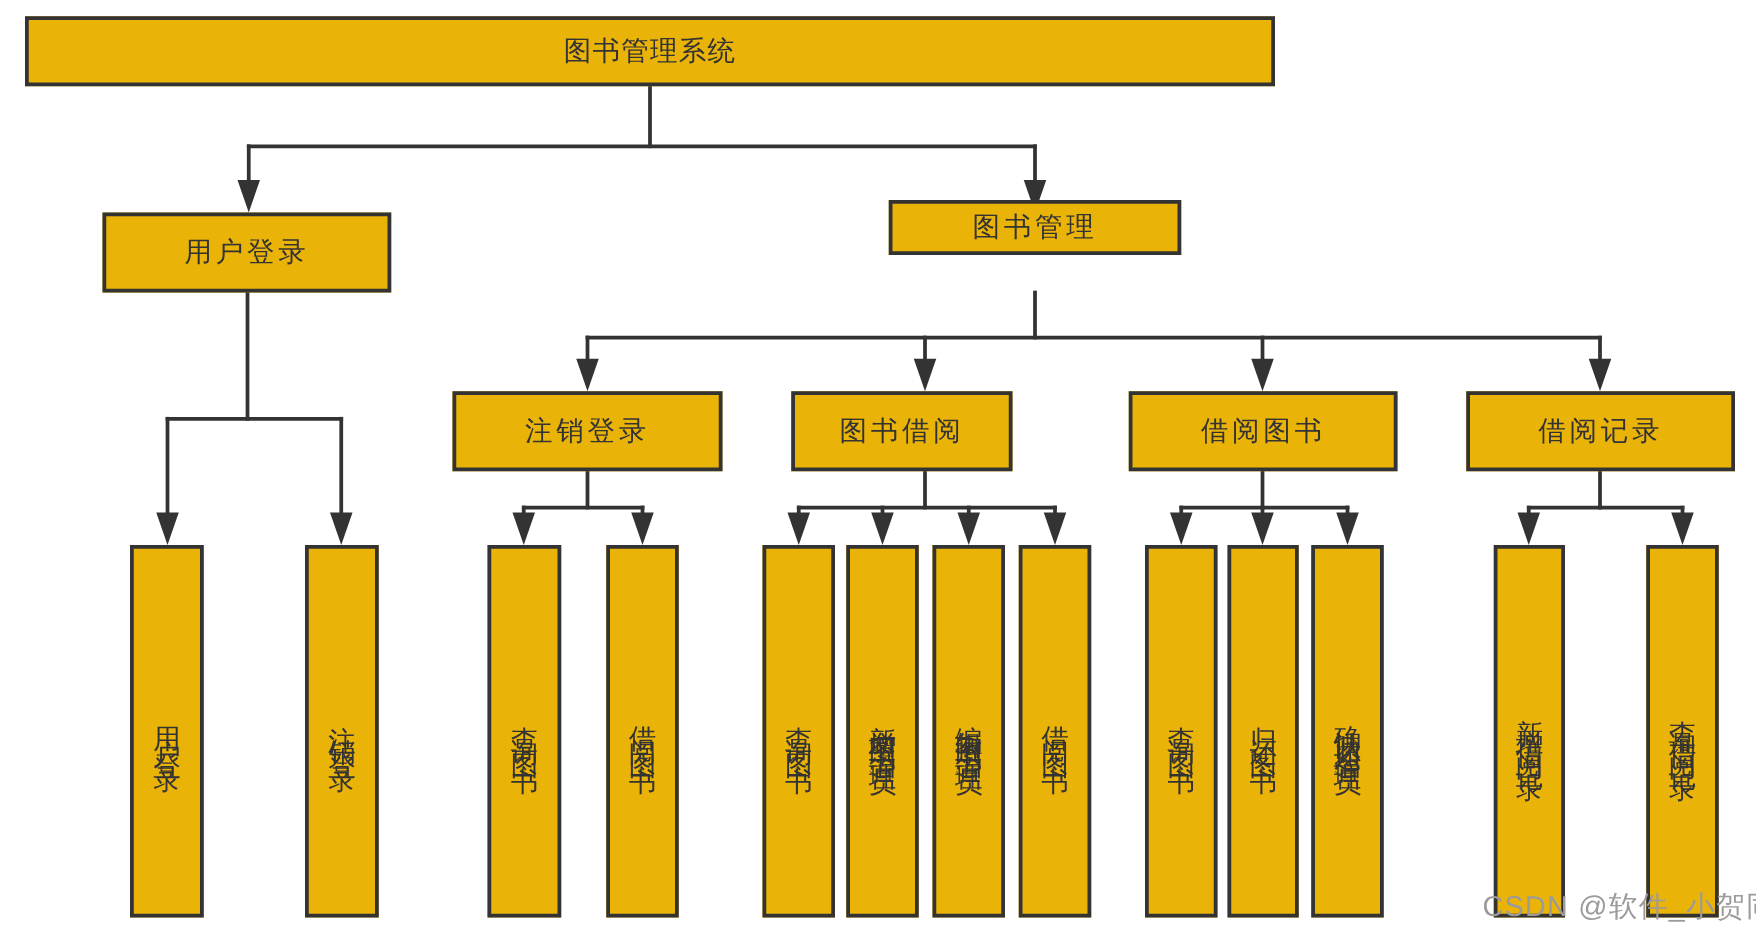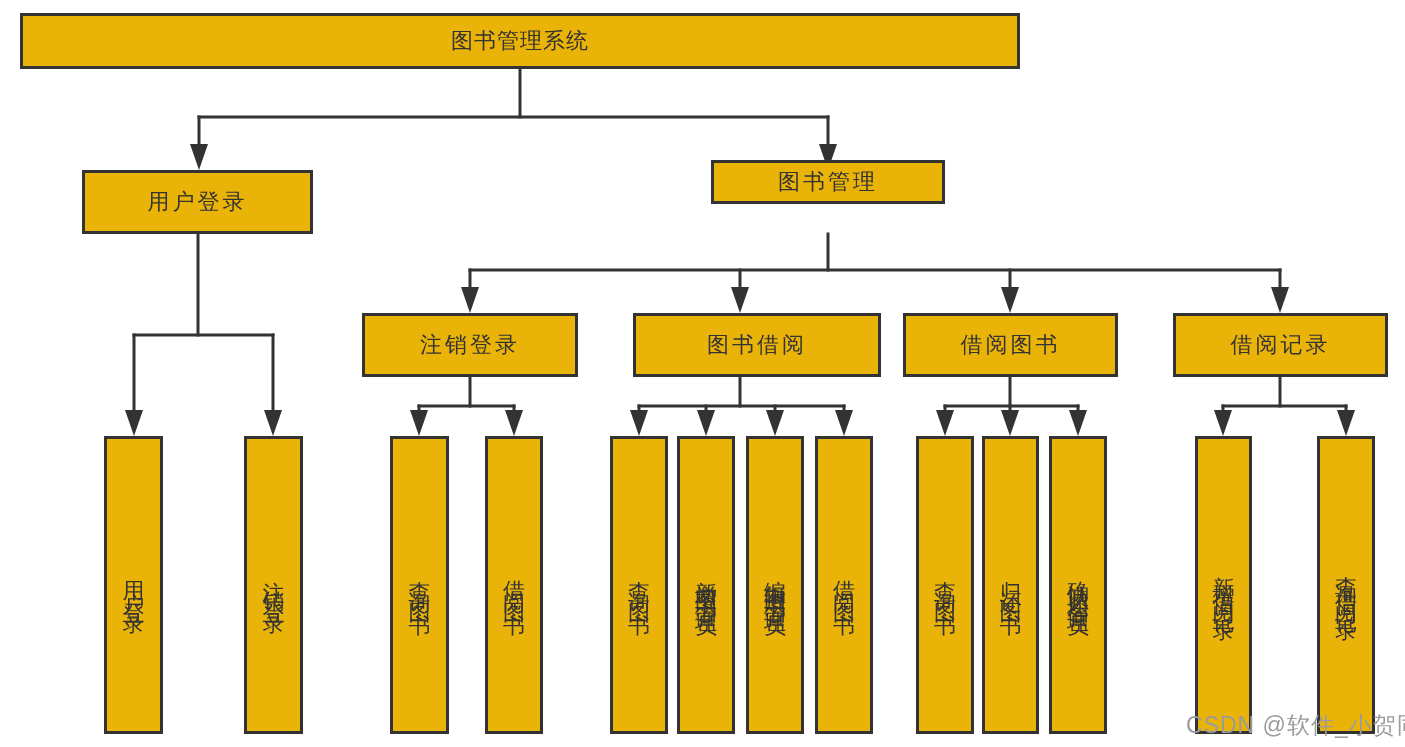--- a/index.html
+++ b/index.html
@@ -139,21 +139,21 @@
       <polygon class="head" points="1337,410 1355,410 1346,436"></polygon>
     </g>
   </svg>
 
   <div class="node h root-box" style="left:20px; top:13px; width:1000px; height:56px;">图书管理系统</div>
 
   <div class="node h" style="left:82px; top:170px; width:231px; height:64px;">用户登录</div>
   <div class="node h" style="left:711px; top:160px; width:234px; height:44px;">图书管理</div>
 
   <div class="node h" style="left:362px; top:313px; width:216px; height:64px;">注销登录</div>
-  <div class="node h" style="left:633px; top:313px; width:248px; height:64px;">图书借阅</div>
+  <div class="node h" style="left:633px; top:313px; width:177px; height:64px;">图书借阅</div>
   <div class="node h" style="left:903px; top:313px; width:215px; height:64px;">借阅图书</div>
   <div class="node h" style="left:1173px; top:313px; width:215px; height:64px;">借阅记录</div>
 
   <div class="node v t4" style="left:104px; top:436px; width:59px; height:298px;">
     <span class="vt">用户登录</span>
   </div>
   <div class="node v t4" style="left:244px; top:436px; width:59px; height:298px;">
     <span class="vt">注销登录</span>
   </div>
 

